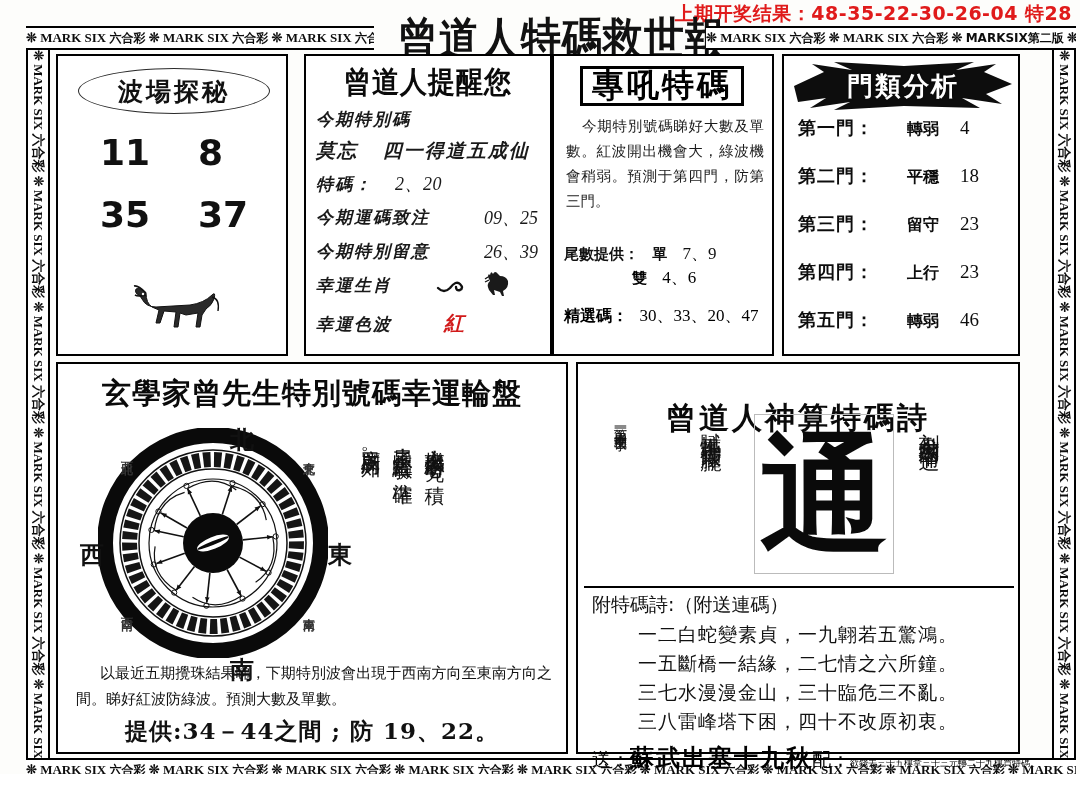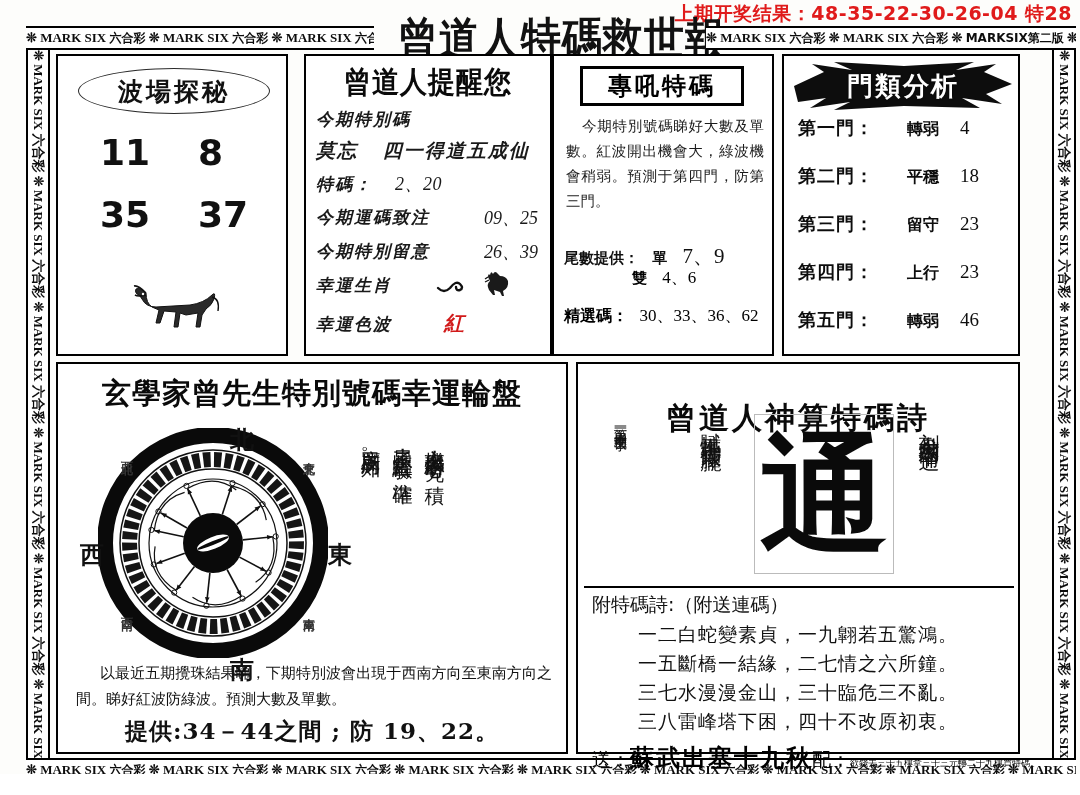--- a/index.html
+++ b/index.html
@@ -146,34 +146,34 @@
   #rm-r6 { top: 254px; }
   .zodiac-art { position: absolute; width: 34px; height: 30px; }
   .red-wave { color: #d11a1a; font-family: "DejaVu Sans", sans-serif; font-size: 20px; font-weight: bold; }
 
   
   .zh-title {
     position: absolute; left: 26px; top: 10px; width: 164px; height: 40px;
     border: 3px solid #000;
     display: flex; align-items: center; justify-content: center;
     font-family: "DejaVu Sans", sans-serif; font-weight: bold;
-    font-size: 24px; letter-spacing: 3px; color: #000;
+    font-size: 32px; letter-spacing: 3px; color: #000;
   }
   .zh-para {
     position: absolute; left: 12px; top: 58px; width: 198px;
     font-family: "DejaVu Sans", sans-serif;
     font-size: 14.5px; line-height: 25px; color: #1a1a1a;
     text-align: justify; text-indent: 16px;
   }
   .zh-tail {
     position: absolute; left: 10px; top: 186px; width: 204px;
     font-family: "DejaVu Sans", sans-serif; font-size: 15px; font-weight: bold;
     color: #111; white-space: nowrap;
   }
-  .zh-tail .num { font-family: "Liberation Serif", serif; font-weight: normal; font-size: 21px; }
+  .zh-tail .num { font-family: "Liberation Serif", serif; font-weight: normal; font-size: 17px; }
   .zh-tail2 { position: absolute; left: 78px; top: 210px; font-family: "DejaVu Sans", sans-serif; font-size: 15px; font-weight: bold; }
   .zh-tail2 .num { font-family: "Liberation Serif", serif; font-weight: normal; font-size: 17px; }
   .zh-sel { position: absolute; left: 10px; top: 248px; font-family: "DejaVu Sans", sans-serif; font-size: 16px; font-weight: bold; white-space: nowrap; }
   .zh-sel .num { font-family: "Liberation Serif", serif; font-weight: normal; font-size: 17px; }
 
   
   .ml-banner {
     position: absolute; left: 10px; top: 6px; width: 218px; height: 48px;
   }
   .ml-banner .txt {
@@ -361,21 +361,21 @@
       <span>尾數提供：</span>
       <span style="margin-left:8px">單</span>
       <span class="num" style="margin-left:10px">7、9</span>
     </div>
     <div class="zh-tail2">
       <span>雙</span>
       <span class="num" style="margin-left:10px">4、6</span>
     </div>
     <div class="zh-sel">
       <span>精選碼：</span>
-      <span class="num" style="margin-left:6px">30、33、36、62</span>
+      <span class="num" style="margin-left:6px">30、33、20、47</span>
     </div>
   </div>
 
   <div class="panel" id="p-menlei">
     <div class="ml-banner">
       <svg viewBox="0 0 218 48" style="position:absolute;left:0;top:0;width:100%;height:100%">
         <polygon points="0,24 30,10 18,2 58,8 40,0 110,4 180,0 162,8 202,2 190,10 218,22 192,32 208,42 168,36 186,46 110,44 40,48 56,40 16,46 32,36 4,40" fill="#0d0d0d"></polygon>
       </svg>
       <div class="txt">門類分析</div>
     </div>

